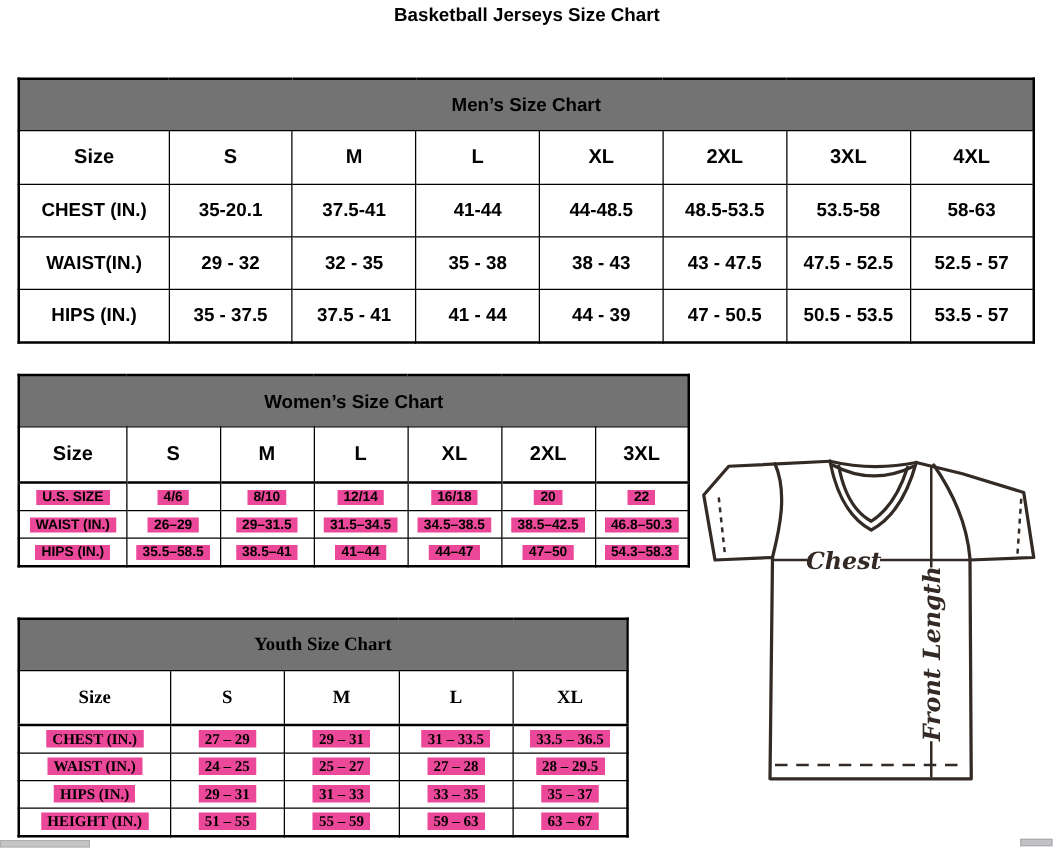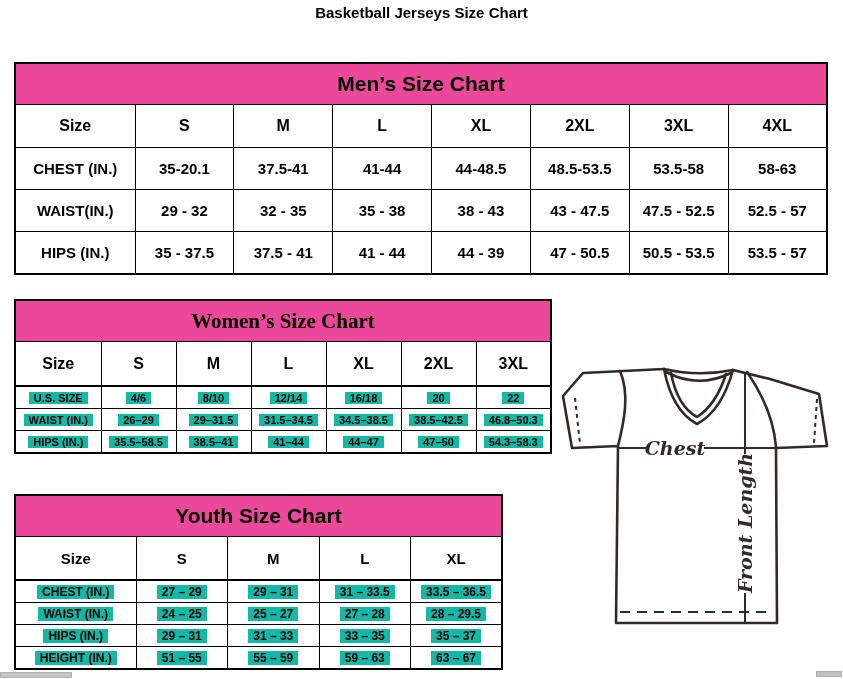--- a/index.html
+++ b/index.html
@@ -12,38 +12,38 @@
     font-size:15px;font-weight:bold;margin:0;
   }
   table.tbl{
     border-collapse:collapse;position:absolute;table-layout:fixed;
     border:2px solid #000;background:#fff;
   }
   .tbl th,.tbl td{
     border:1px solid #000;text-align:center;vertical-align:middle;
     padding:0;font-weight:bold;white-space:nowrap;overflow:hidden;
   }
-  .tbl tr.band td{background:#ec4899;font-size:21px;}
+  .tbl tr.band td{background:#737373;font-size:15px;}
   
   .mens{left:14px;top:62px;width:814px;}
   .mens tr.band td{height:40px;}
   .mens tr.head th{height:42px;font-size:16px;}
   .mens tr.data th,.mens tr.data td{height:41px;font-size:15px;}
   
   .womens{left:14px;top:299px;width:538px;}
-  .womens tr.band td{height:40px;font-family:Liberation Serif, serif;}
+  .womens tr.band td{height:40px;}
   .womens tr.head th{height:43px;font-size:16px;border-bottom:2px solid #000;}
   .womens tr.data th,.womens tr.data td{height:21px;font-size:11px;}
   
-  .youth{left:14px;top:494px;width:489px;}
+  .youth{left:14px;top:494px;width:489px;font-family:Liberation Serif, serif;}
   .youth tr.band td{height:40px;}
   .youth tr.head th{height:42px;font-size:15px;border-bottom:2px solid #000;}
   .youth tr.data th,.youth tr.data td{height:21px;font-size:12px;}
   
-  .hl{background:#14b8a6;padding:0 5px;}
+  .hl{background:#ec4899;padding:0 5px;}
   
   .diagram{position:absolute;left:550px;top:360px;width:292px;height:300px;}
   .diagram text{
     font-family:"DejaVu Serif","Liberation Serif",serif;
     font-weight:bold;font-style:italic;fill:#332a25;
   }
   
   .scroll-thumb-left{position:absolute;left:0;bottom:1px;width:70px;height:4px;background:#c6c6c6;border:1px solid #b0b0b0;}
   .scroll-thumb-right{position:absolute;left:816px;bottom:2px;width:24px;height:4px;background:#c2c2c6;border:1px solid #aeaeb2;}
 </style>

